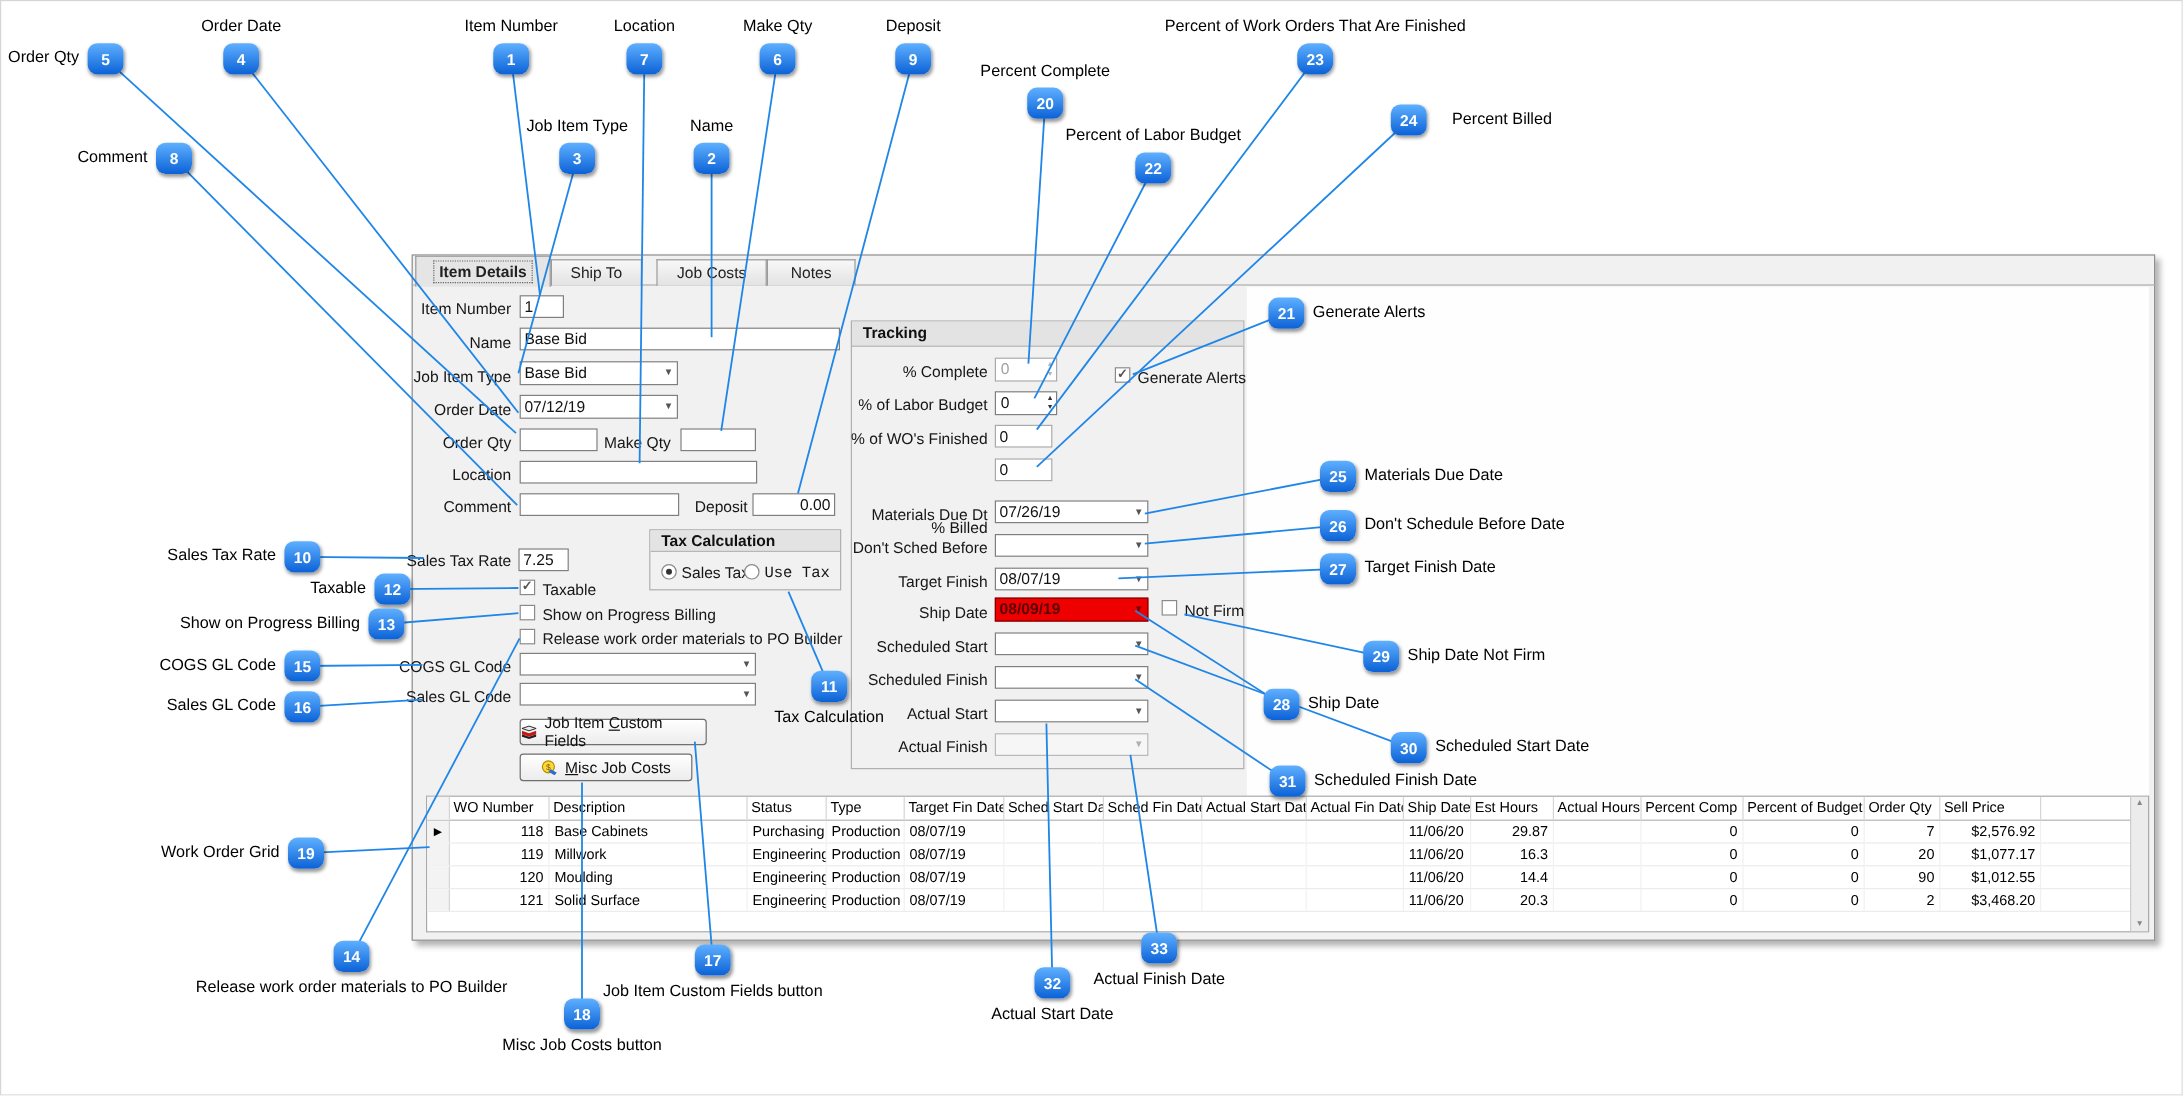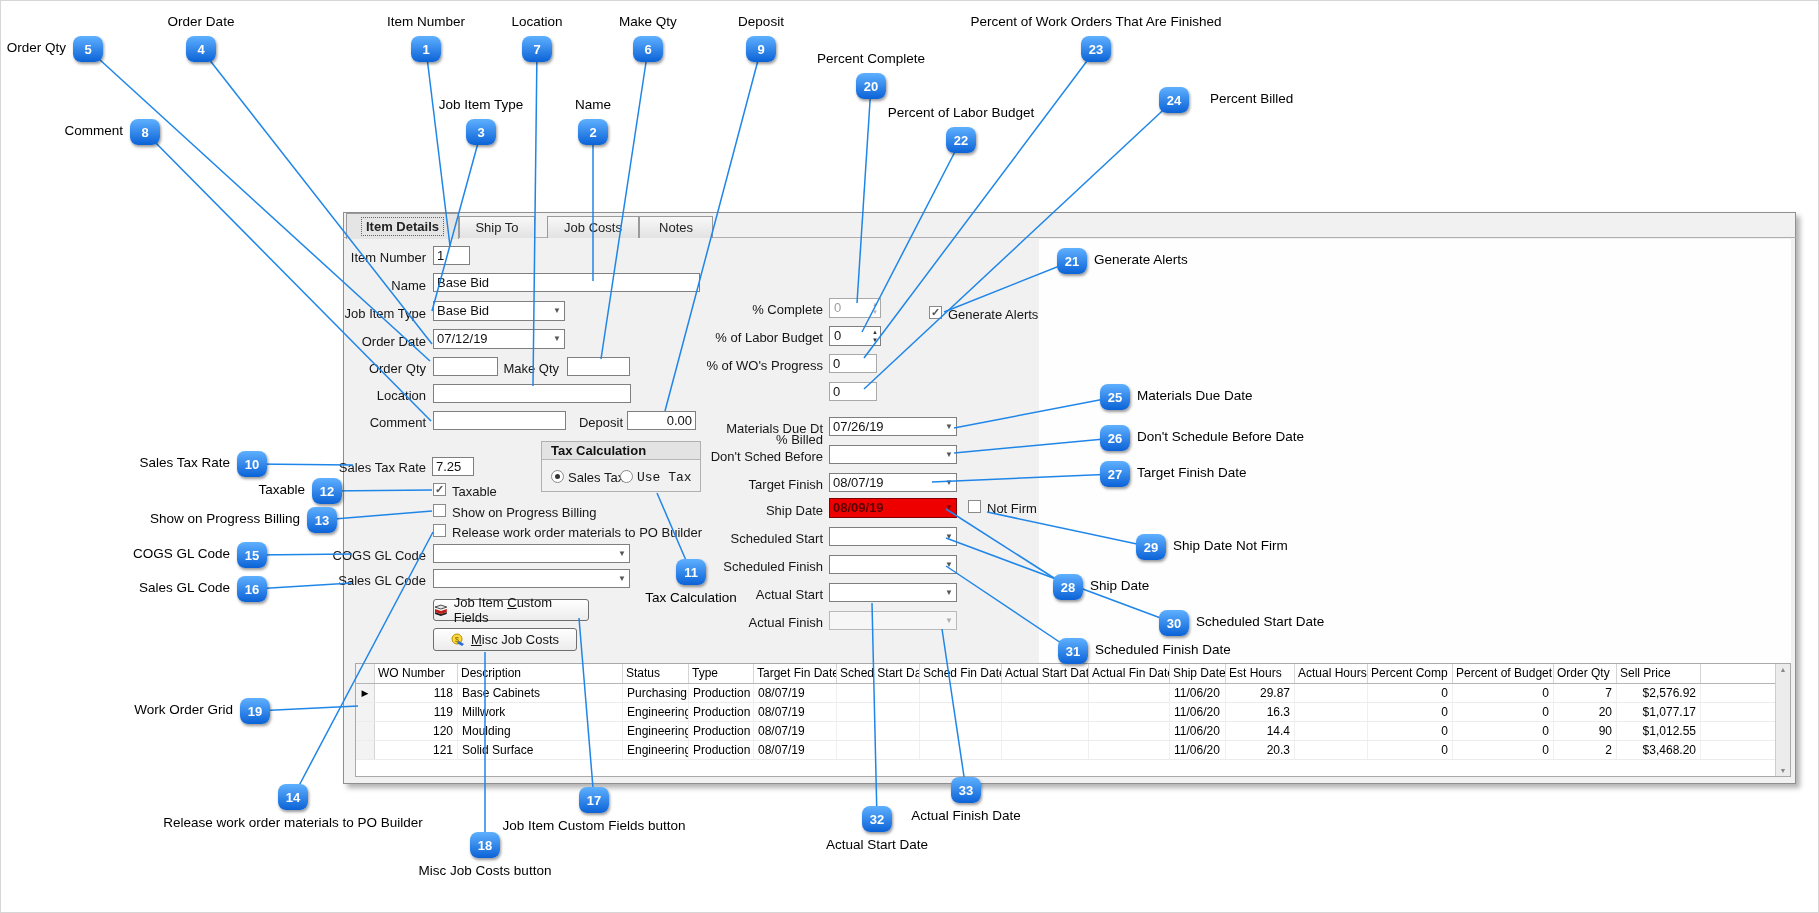--- a/index.html
+++ b/index.html
@@ -149,20 +149,23 @@
   </div>
   <div class="btn" style="left:432px;top:627px;width:144px;height:23px;">
     <svg class="ico" width="14" height="13" viewBox="0 0 14 13">
         <circle cx="6" cy="6" r="5" fill="#ffd93b" stroke="#b38f00" stroke-width="1"></circle>
         <path d="M8 8 L13 11 L11 13 L6 10 Z" fill="#2b6bd6"></path>
         <text x="6" y="8.6" font-size="7" text-anchor="middle" fill="#7a5c00" font-family="Liberation Sans">$</text>
       </svg>
     <span><u>M</u>isc Job Costs</span>
   </div>
 
+  <div class="gbx" style="left:708px;top:266px;width:328px;height:374px;">
+    <div class="gbx-h">Tracking</div>
+  </div>
 
   <div class="lbl" style="left:662px;top:301px;width:160px;">% Complete</div>
   <div class="spin dis" style="left:828px;top:297px;width:52px;height:20px;">
     <span>0</span>
     <span class="ud">
         <span>▲</span>
         <span>▼</span>
       </span>
   </div>
 
@@ -171,21 +174,21 @@
     <span>0</span>
     <span class="ud">
         <span>▲</span>
         <span>▼</span>
       </span>
   </div>
 
   <span class="cb" style="left:928px;top:305px;">✓</span>
   <div class="llbl" style="left:947px;top:306px;">Generate Alerts</div>
 
-  <div class="lbl" style="left:662px;top:357px;width:160px;">% of WO's Progress</div>
+  <div class="lbl" style="left:662px;top:357px;width:160px;">% of WO's Finished</div>
   <div class="fld" style="left:828px;top:353px;width:48px;height:19px;border-color:#a9a9a9;">0</div>
 
   <div class="lbl" style="left:662px;top:394px;width:160px;margin-top:37px;">% Billed</div>
   <div class="fld" style="left:828px;top:381px;width:48px;height:19px;border-color:#a9a9a9;">0</div>
 
   <div class="lbl" style="left:662px;top:420px;width:160px;">Materials Due Dt</div>
   <div class="ddl" style="left:828px;top:416px;width:128px;height:19px;"><span>07/26/19</span><span class="arr">▼</span></div>
 
   <div class="lbl" style="left:662px;top:448px;width:160px;">Don't Sched Before</div>
   <div class="ddl" style="left:828px;top:444px;width:128px;height:19px;"><span></span><span class="arr">▼</span></div>
@@ -385,21 +388,21 @@
       <div class="badge" style="left: 469px; top: 831px;">18</div>
       <div class="co center" style="left: 314px; width: 340px; top: 862px;">Misc Job Costs button</div>
       <div class="badge" style="left: 239px; top: 697px;">19</div>
       <div class="co rt" style="left: -68px; width: 300px; top: 701px;">Work Order Grid</div>
       <div class="badge" style="left: 855px; top: 72px;">20</div>
       <div class="co center" style="left: 720px; width: 300px; top: 50px;">Percent Complete</div>
       <div class="badge" style="left: 1056px; top: 247px;">21</div>
       <div class="co" style="left: 1093px; top: 251px;">Generate Alerts</div>
       <div class="badge" style="left: 945px; top: 126px;">22</div>
       <div class="co center" style="left: 810px; width: 300px; top: 104px;">Percent of Labor Budget</div>
-      <div class="badge" style="left: 1080px; top: 35px;">23</div>
+      <div class="badge" style="left: 1080px; top: 35px; border-radius: 10px;">23</div>
       <div class="co center" style="left: 945px; width: 300px; top: 13px;">Percent of Work Orders That Are Finished</div>
       <div class="badge" style="left: 1158px; top: 86px;">24</div>
       <div class="co" style="left: 1195px; top: 90px; margin-left: 14px;">Percent Billed</div>
       <div class="badge" style="left: 1099px; top: 383px;">25</div>
       <div class="co" style="left: 1136px; top: 387px;">Materials Due Date</div>
       <div class="badge" style="left: 1099px; top: 424px;">26</div>
       <div class="co" style="left: 1136px; top: 428px;">Don't Schedule Before Date</div>
       <div class="badge" style="left: 1099px; top: 460px;">27</div>
       <div class="co" style="left: 1136px; top: 464px;">Target Finish Date</div>
       <div class="badge" style="left: 1052px; top: 573px;">28</div>

